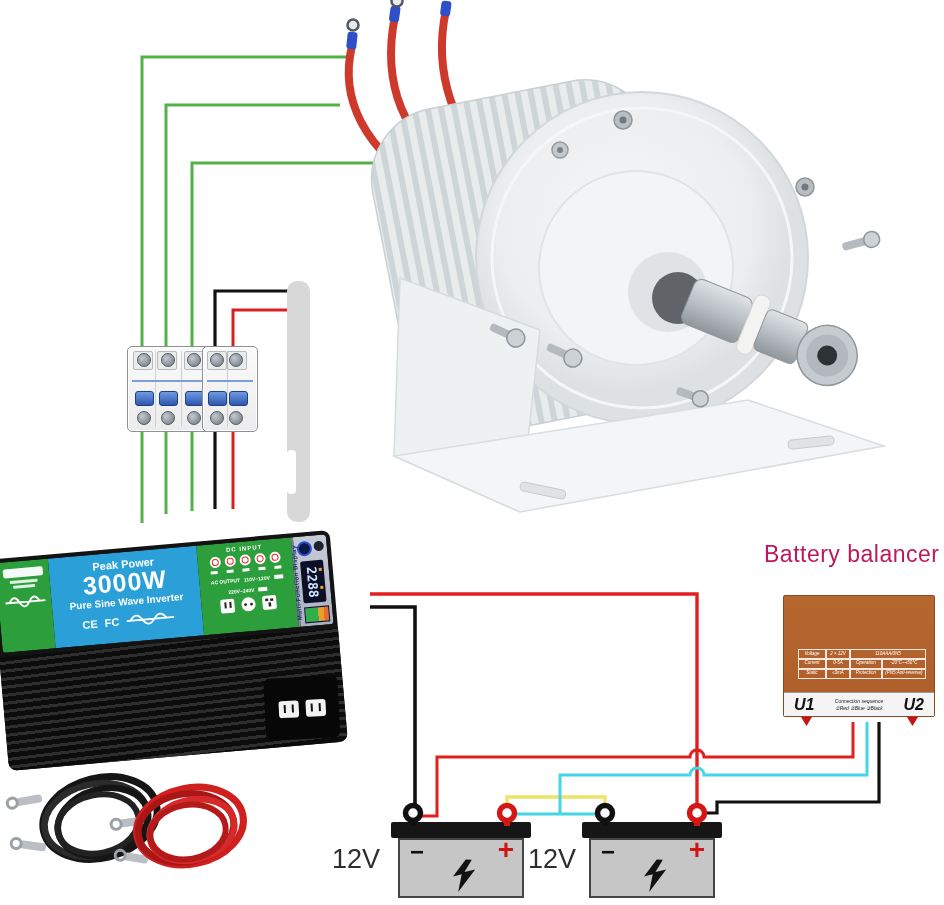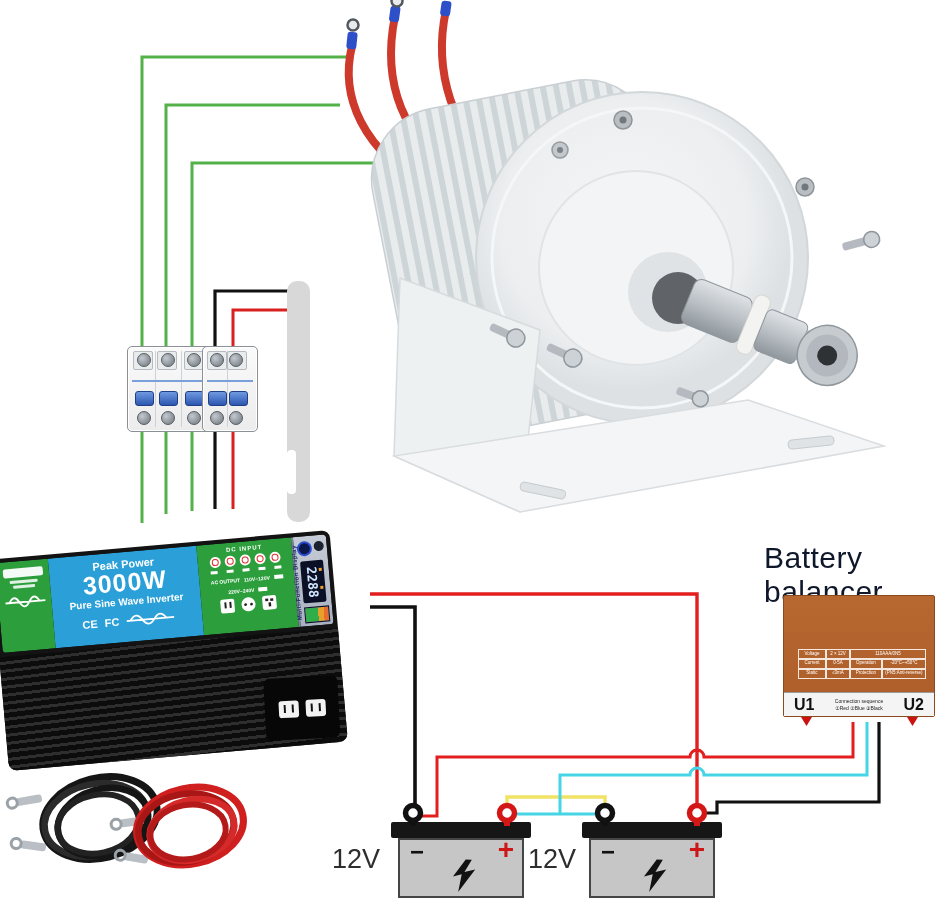--- a/index.html
+++ b/index.html
@@ -58,23 +58,23 @@
   .disp-label{position:absolute;left:-3px;top:8px;writing-mode:vertical-rl;transform:rotate(180deg);
     font-size:6px;font-weight:bold;color:#1a2a6b;letter-spacing:.5px;}
   .inv-body{position:absolute;left:0;top:98px;right:0;bottom:0;border-radius:0 0 8px 8px;
     background:repeating-linear-gradient(178deg,#0c0c0c 0 5px,#2e2e2e 5px 8px);}
   .inv-outlet-block{position:absolute;right:6px;top:144px;width:74px;height:62px;background:#070707;
     border-radius:6px;transform:rotate(2deg);display:flex;gap:7px;align-items:center;justify-content:center;z-index:2;}
   .sock{width:20px;height:17px;background:#f2f2f2;border-radius:3px;position:relative;}
   .sock::before{content:"";position:absolute;left:5px;top:4px;width:2px;height:8px;background:#111;}
   .sock::after{content:"";position:absolute;right:5px;top:4px;width:2px;height:8px;background:#111;}
   
-  #balancer-title{position:absolute;left:764px;top:541px;font-size:30px;color:#0f172a;z-index:4;letter-spacing:.5px;}
+  #balancer-title{position:absolute;left:764px;top:541px;font-size:23px;color:#be185d;z-index:4;letter-spacing:.5px;}
   #balancer{position:absolute;left:783px;top:595px;width:152px;height:122px;z-index:4;
-    background:linear-gradient(180deg,#b76730,#ad5d28);border:1.5px solid #8a4a1e;border-radius:2px;box-sizing:border-box;}
+    background:linear-gradient(180deg,#b76730,#ad5d28);border:1.5px solid #8a4a1e;border-radius:2px;box-sizing:border-box;font-style:italic;}
   .bal-table{position:absolute;left:14px;right:8px;top:53px;display:grid;
     grid-template-columns:28px 24px 32px 1fr;color:#fff;font-size:4.5px;line-height:1.1;}
   .bal-table div{border:0.5px solid rgba(255,255,255,.85);padding:1.5px 1px;text-align:center;
     white-space:nowrap;overflow:hidden;}
   .cell-span2{grid-column:3 / 5;}
   .bal-strip{position:absolute;left:0;right:0;bottom:0;height:24px;background:#f4f4f4;border-top:1px solid #999;
     display:flex;align-items:center;justify-content:space-between;padding:0 10px;box-sizing:border-box;}
   .bal-u{font-size:16px;font-weight:bold;color:#111;}
   .bal-seq{text-align:center;color:#222;font-size:5px;line-height:1.3;}
   

